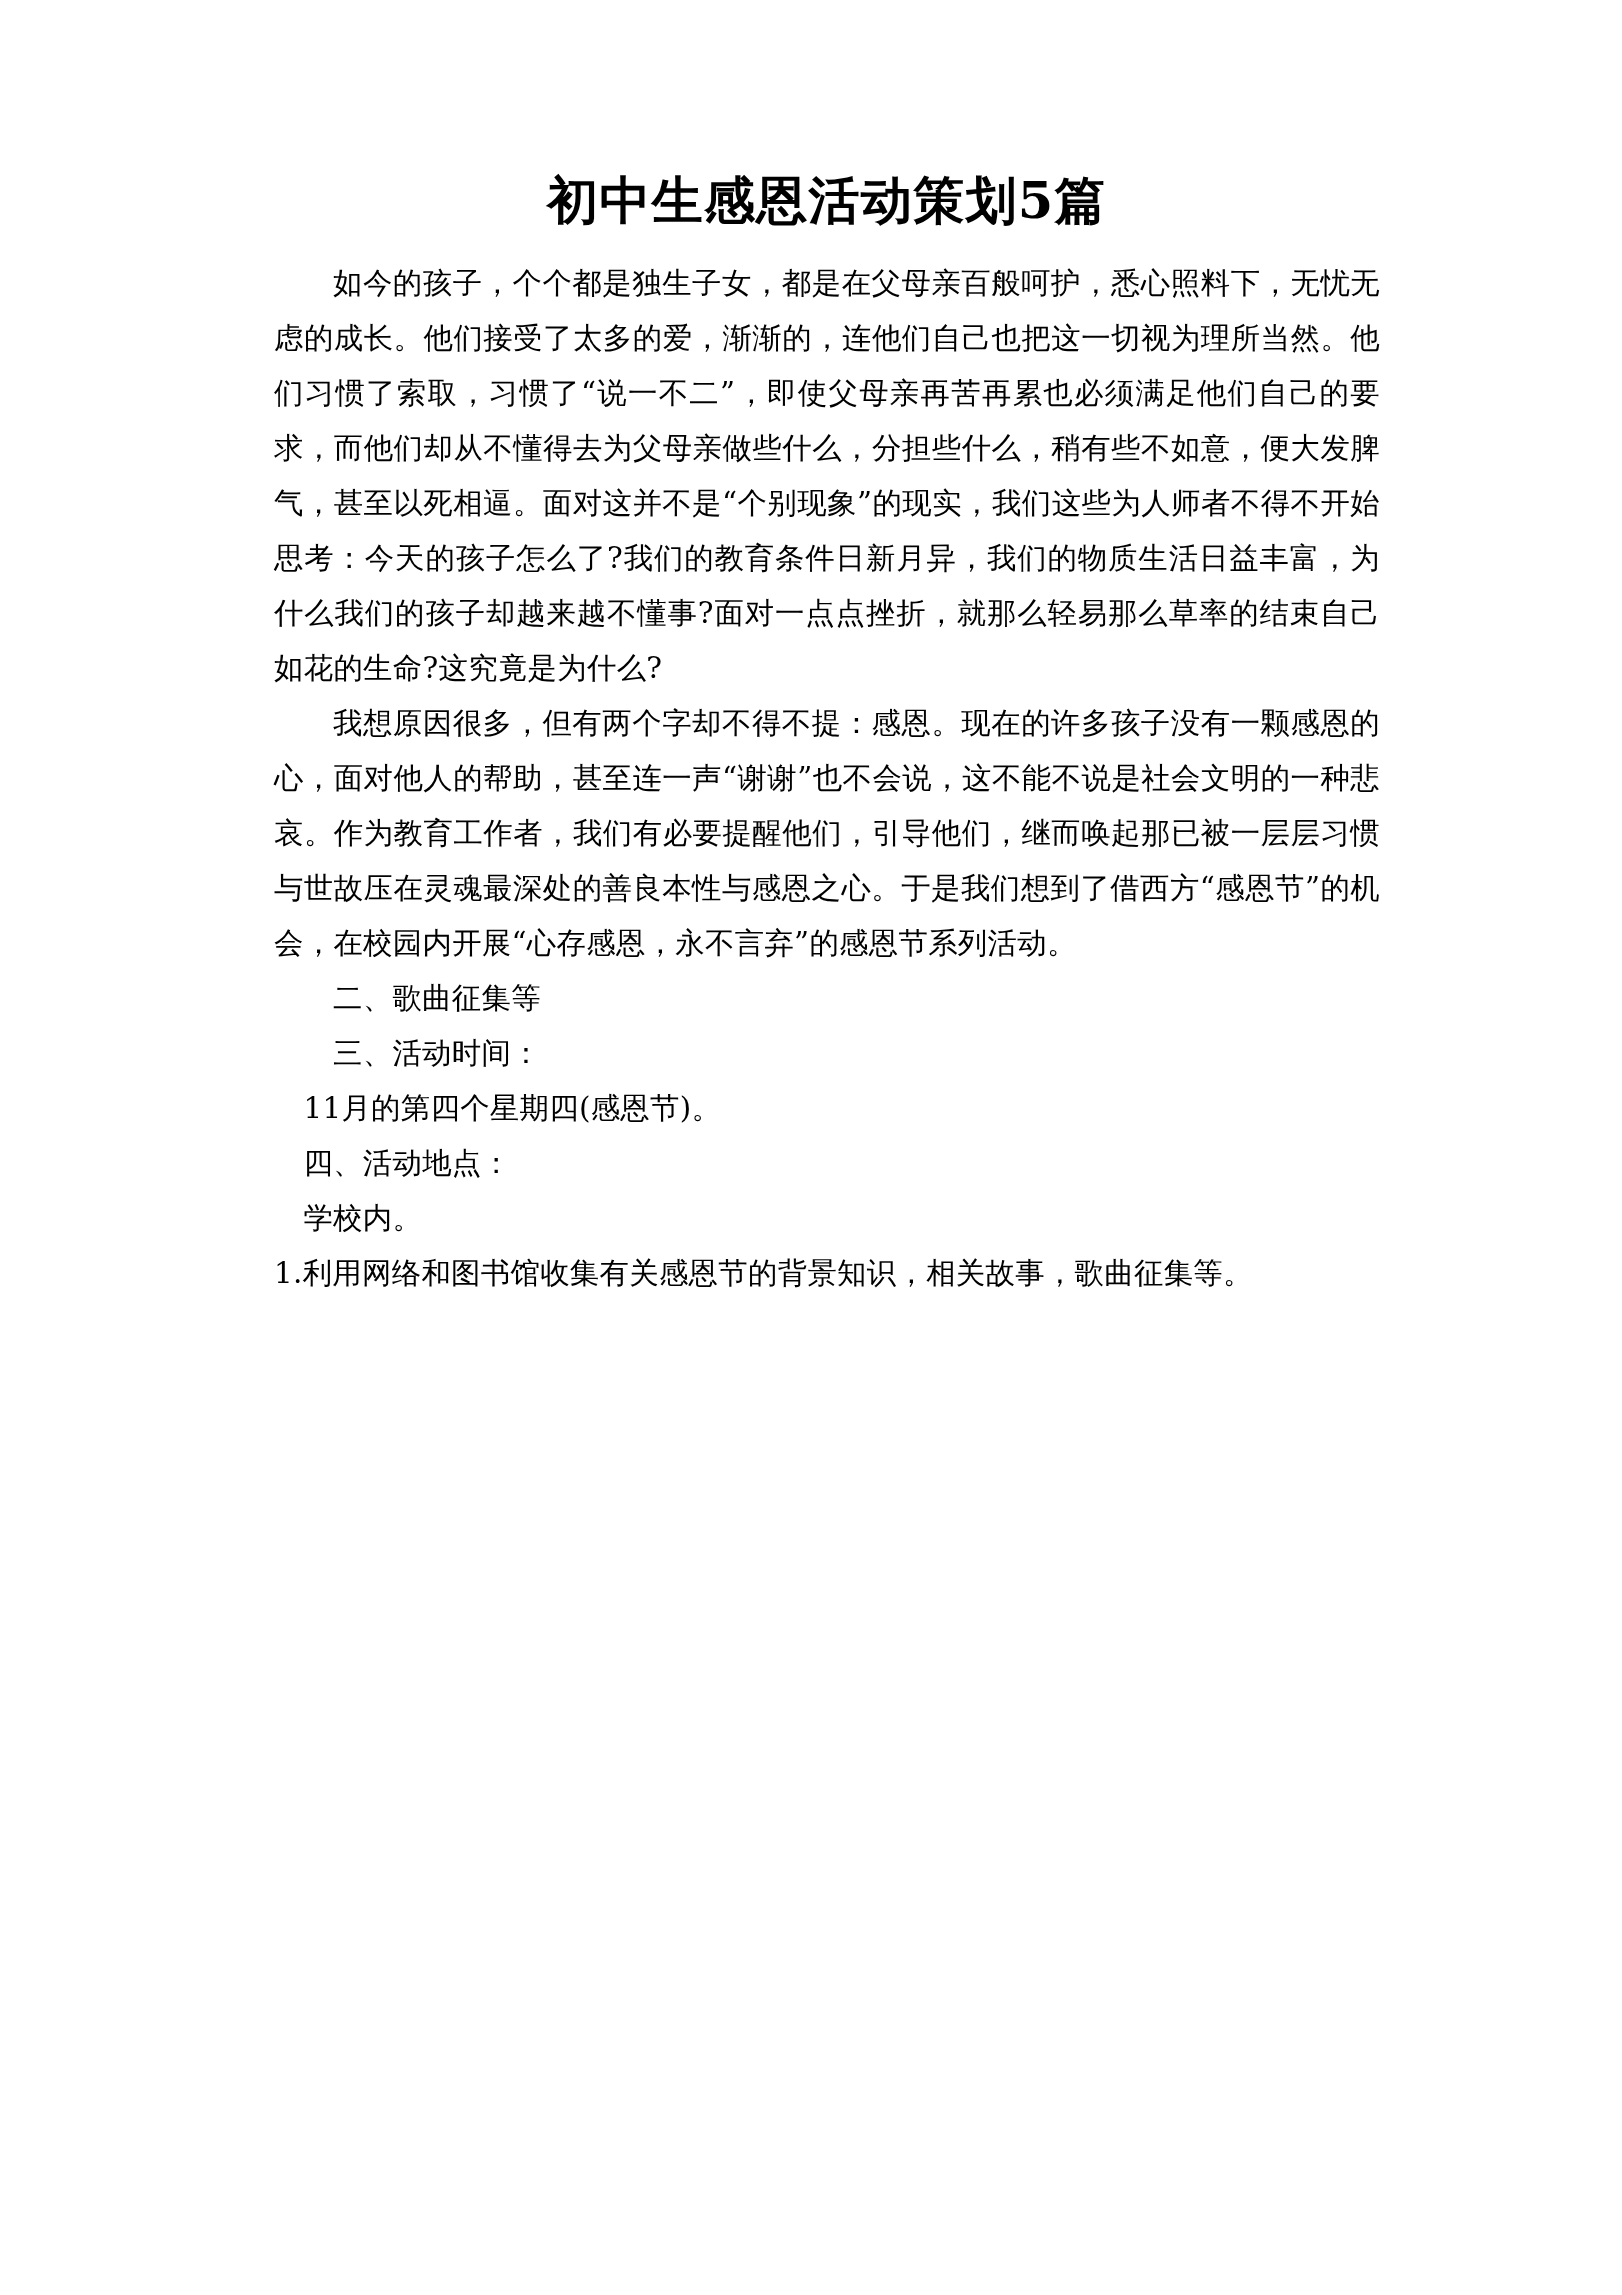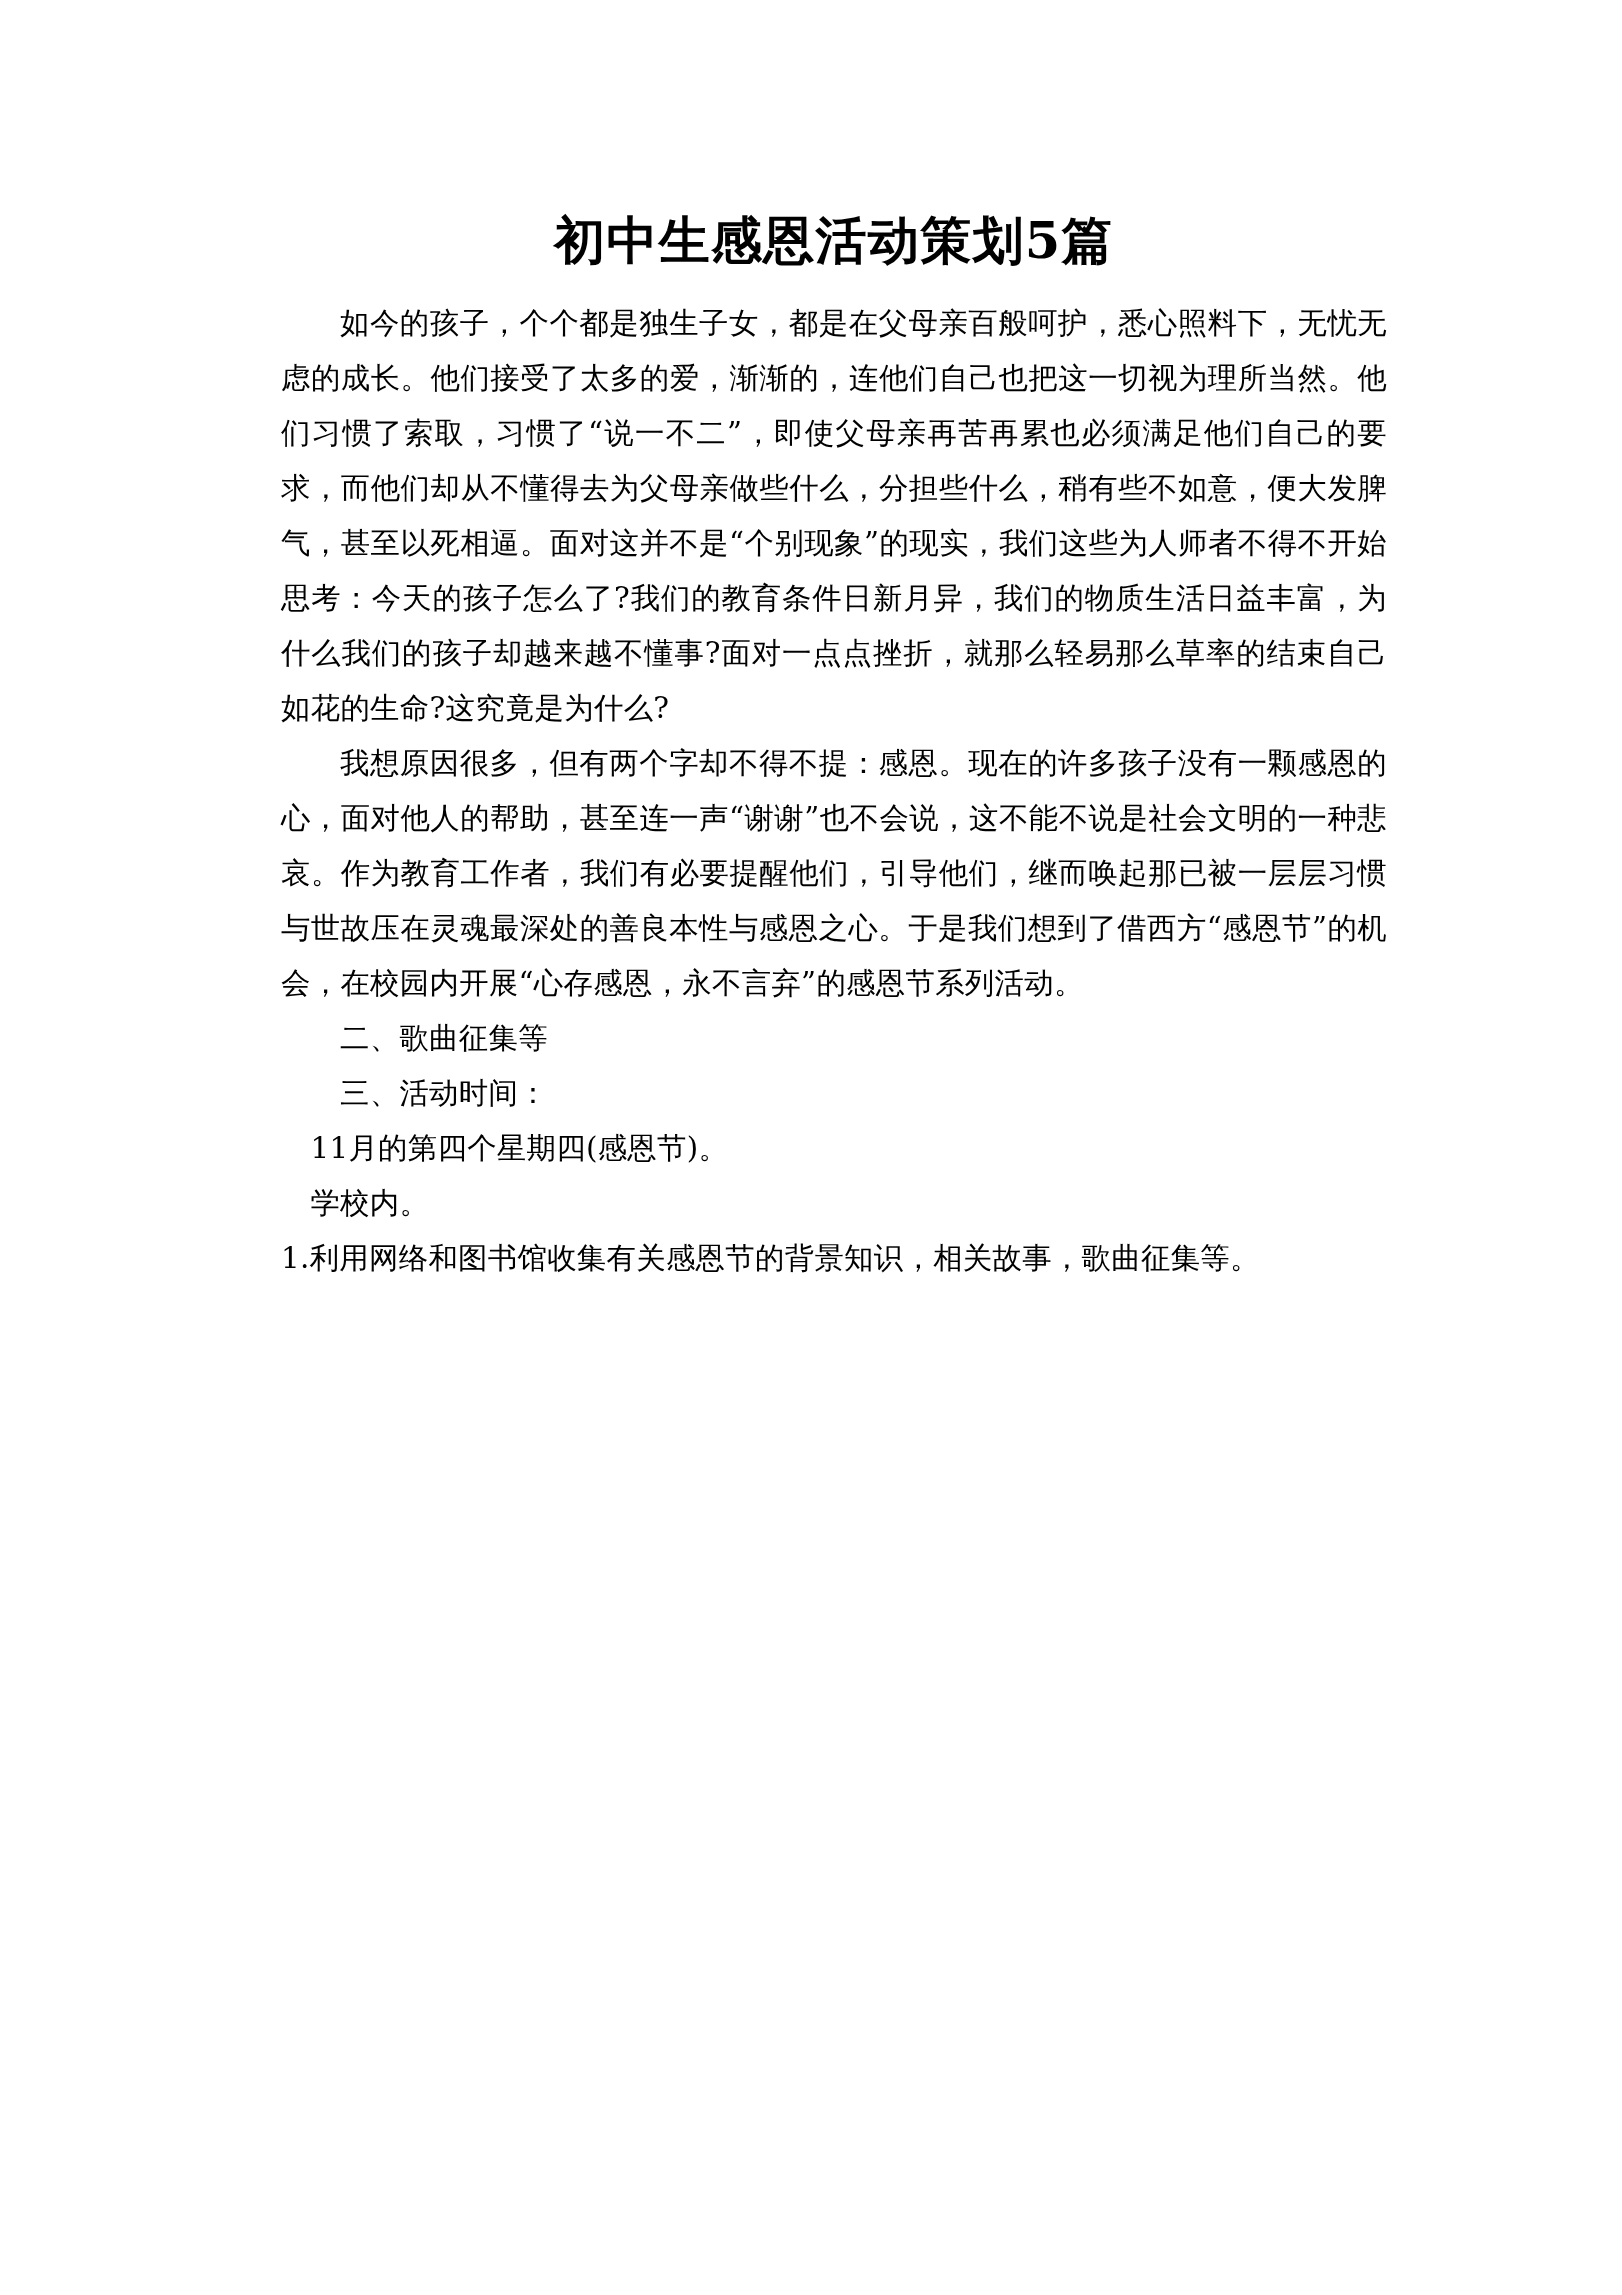--- a/index.html
+++ b/index.html
@@ -14,24 +14,23 @@
   .page {
     position: relative;
     width: 1623px;
     height: 2295px;
     background: #ffffff;
     box-sizing: border-box;
     overflow: hidden;
   }
   .content {
     position: absolute;
-    left: 281px;
+    left: 274px;
     top: 169px;
     width: 1106px;
-    margin-top: 40px;
   }
   .doc-title {
     font-size: 51px;
     font-weight: bold;
     text-align: center;
     letter-spacing: 1.3px;
     line-height: 1.25;
     margin: 0 0 23.6px 0;
     font-family: "DejaVu Serif", "Liberation Serif", serif;
   }
@@ -66,20 +65,21 @@
 
     <p class="line indent-2">我想原因很多，但有两个字却不得不提：感恩。现在的许多孩子没有一颗感恩的心，面对他人的帮助，甚至连一声“谢谢”也不会说，这不能不说是社会文明的一种悲哀。作为教育工作者，我们有必要提醒他们，引导他们，继而唤起那已被一层层习惯与世故压在灵魂最深处的善良本性与感恩之心。于是我们想到了借西方“感恩节”的机会，在校园内开展“心存感恩，永不言弃”的感恩节系列活动。</p>
 
     <p class="line indent-2">二、歌曲征集等</p>
 
 
     <p class="line indent-2">三、活动时间：</p>
 
     <p class="line indent-1">11月的第四个星期四(感恩节)。</p>
 
+    <p class="line indent-1">四、活动地点：</p>
 
     <p class="line indent-1">学校内。</p>
 
 
     <p class="line">1.利用网络和图书馆收集有关感恩节的背景知识，相关故事，歌曲征集等。</p>
 
   </div>
 </div>
 
 

